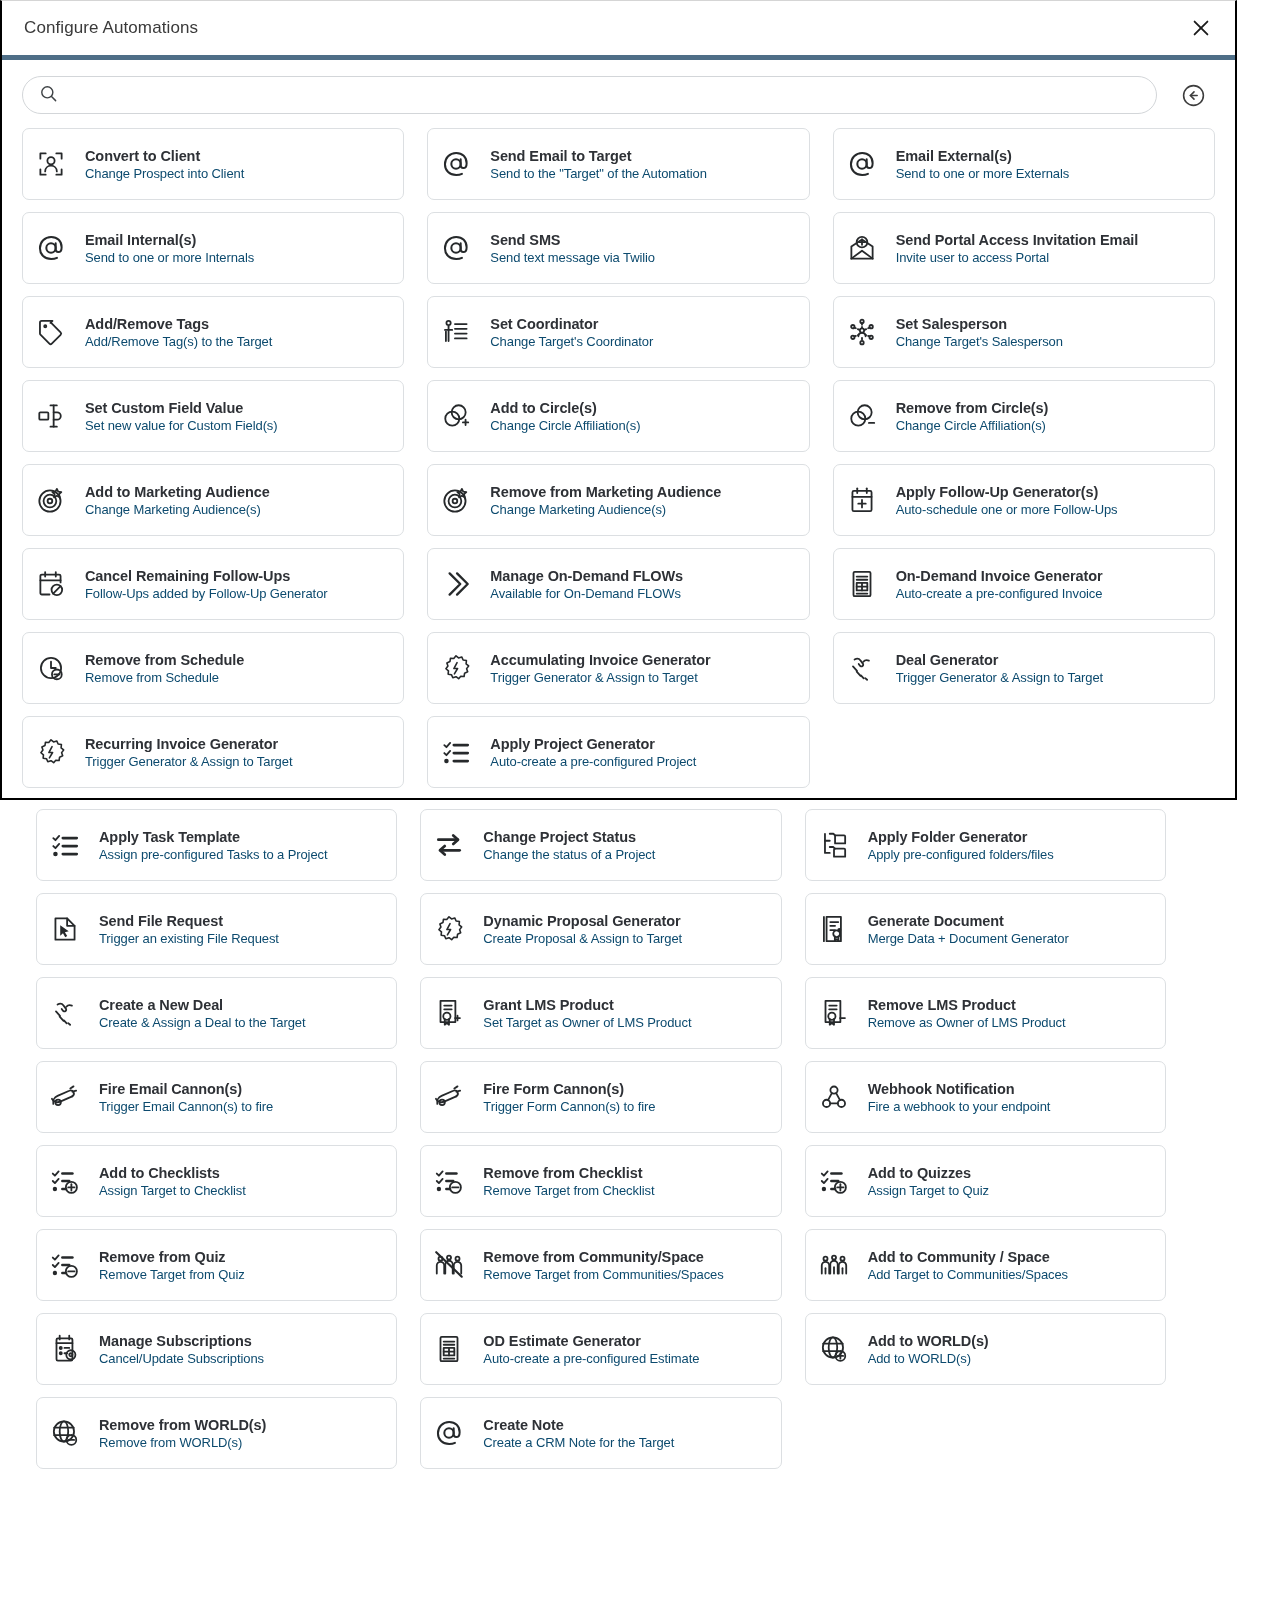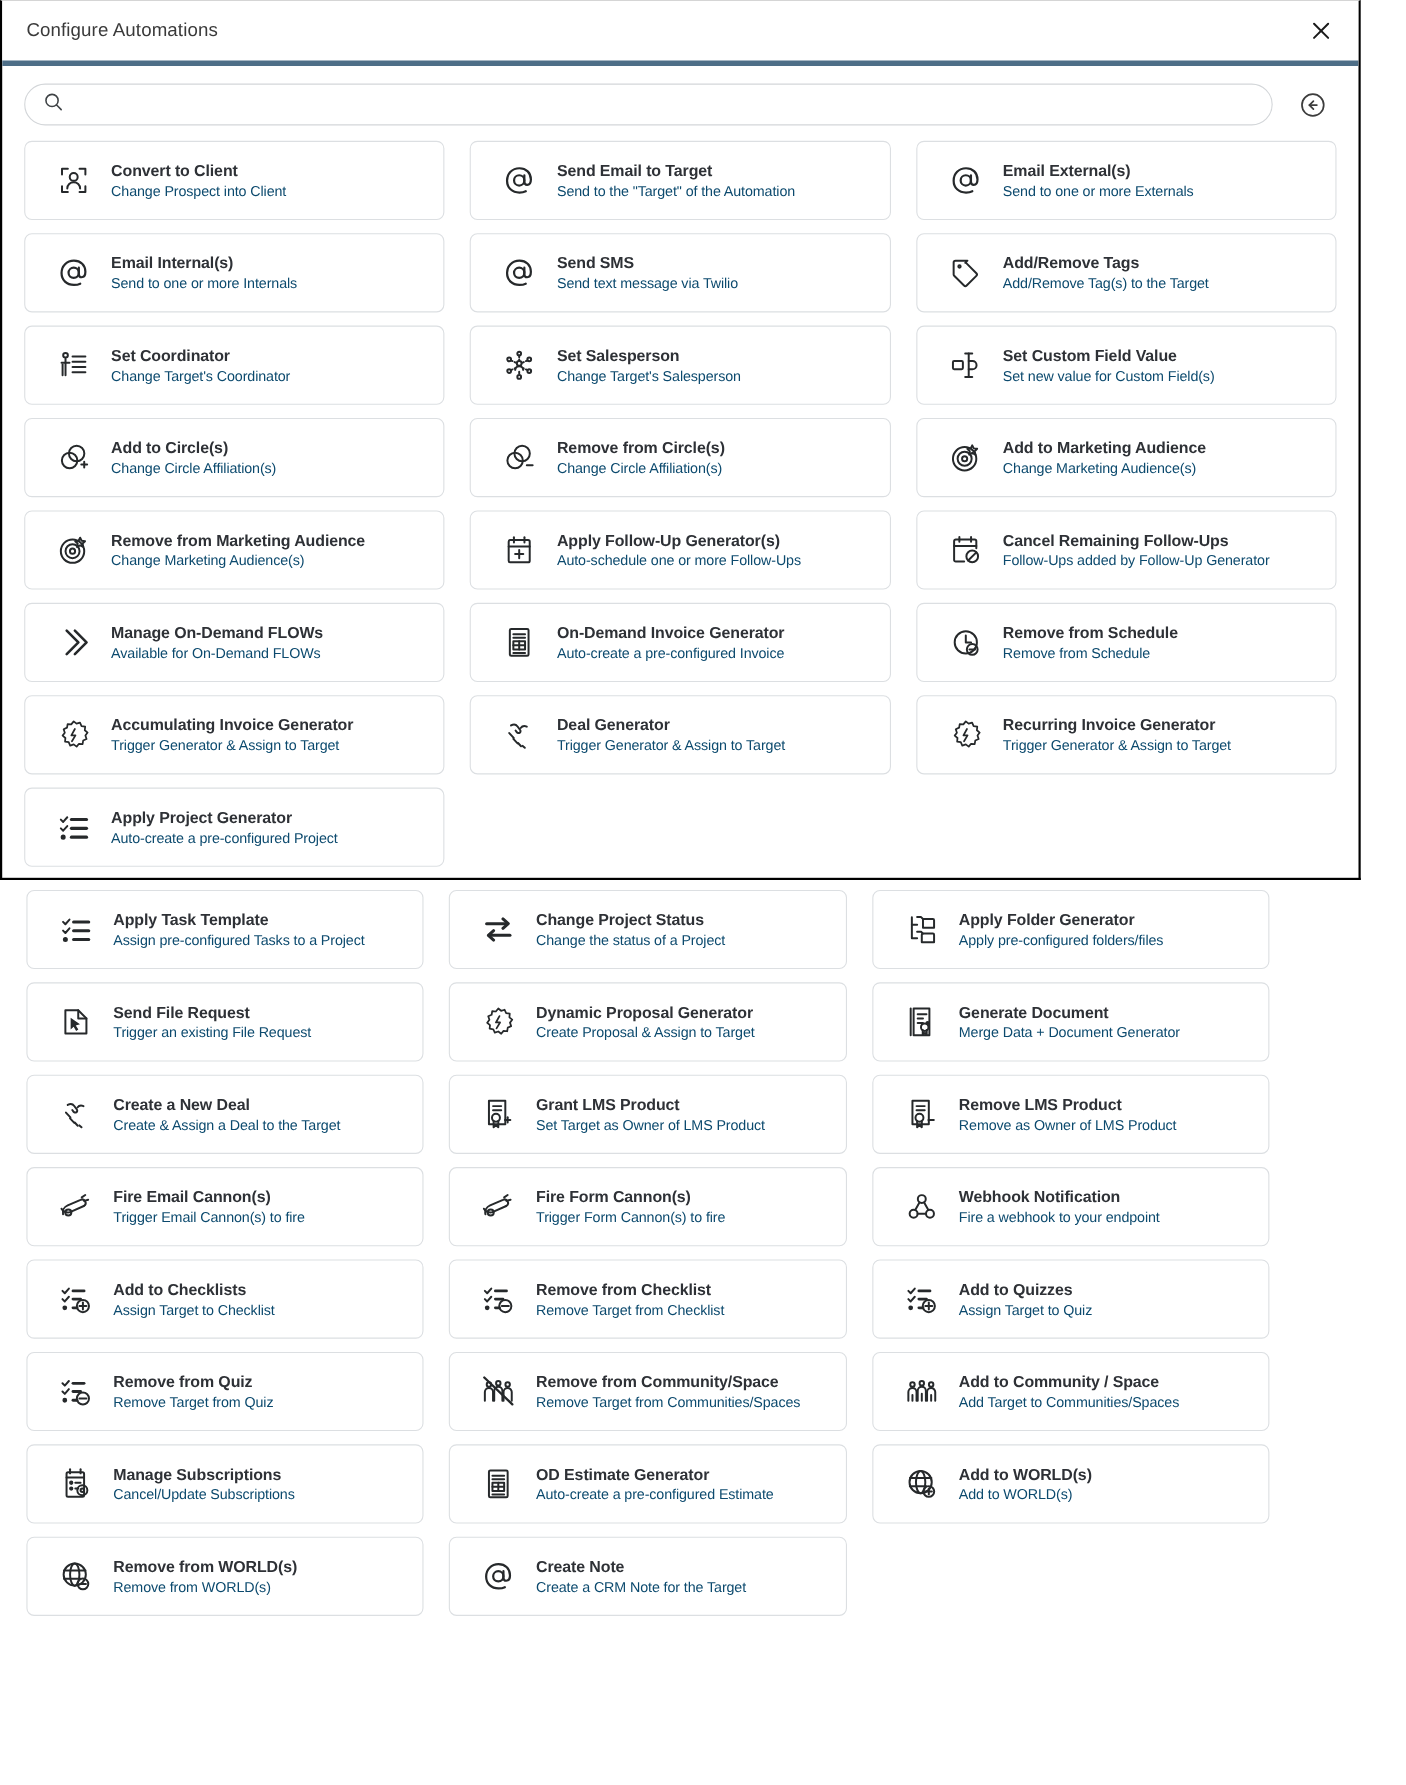--- a/index.html
+++ b/index.html
@@ -87,21 +87,21 @@
     gap: 12px 23px;
     padding: 4px 20px 14px 20px;
   }
   .card {
     height: 72px;
     border: 1px solid #dcdfe2;
     border-radius: 7px;
     background: #ffffff;
     display: flex;
     align-items: center;
-    padding: 0 24px;
+    padding: 0 8px;
     gap: 14px;
     cursor: pointer;
   }
   .card-icon {
     width: 40px; height: 40px;
     flex: 0 0 40px;
     display: flex; align-items: center; justify-content: center;
     color: #26292b;
   }
   .card-icon svg { display: block; }
@@ -116,21 +116,21 @@
   .card-sub {
     font-size: 13px;
     color: #0c4a6e;
     white-space: nowrap;
     letter-spacing: -0.1px;
   }
 
   
   .lower {
     position: absolute;
-    left: 4px;
+    left: 16px;
     top: 803px;
     width: 1170px;
     background: #ffffff;
   }
   .lower .grid { padding: 6px 20px 20px 20px; }
 </style>
 </head>
 <body>
 
 <div class="modal">
@@ -227,20 +227,35 @@
           </svg>
         </div>
         <div class="card-text">
           <div class="card-title">Send SMS</div>
           <div class="card-sub">Send text message via Twilio</div>
         </div>
       </div>
       <div class="card">
         <div class="card-icon">
           <svg width="34" height="34" viewBox="0 0 32 32" fill="none" stroke="currentColor" stroke-width="1.7" stroke-linecap="round" stroke-linejoin="round">
+            <path d="M6 14.5 16 8l10 6.5V26H6z"></path>
+            <polyline points="6,26 16,18.5 26,26"></polyline>
+            <circle cx="16" cy="10.5" r="5"></circle>
+            <line x1="16" y1="8" x2="16" y2="13"></line>
+            <line x1="13.5" y1="10.5" x2="18.5" y2="10.5"></line>
+          </svg>
+        </div>
+        <div class="card-text">
+          <div class="card-title">Send Portal Access Invitation Email</div>
+          <div class="card-sub">Invite user to access Portal</div>
+        </div>
+      </div>
+      <div class="card">
+        <div class="card-icon">
+          <svg width="34" height="34" viewBox="0 0 32 32" fill="none" stroke="currentColor" stroke-width="1.7" stroke-linecap="round" stroke-linejoin="round">
             <path d="M17.4 5.6H7.2a1.6 1.6 0 0 0-1.6 1.6v10.2c0 .42.17.83.47 1.13l8.4 8.4a1.6 1.6 0 0 0 2.26 0l8.3-8.3a1.6 1.6 0 0 0 0-2.26l-8.4-8.4a1.6 1.6 0 0 0-1.13-.47z"></path>
             <circle cx="10.6" cy="10.6" r="1"></circle>
           </svg>
         </div>
         <div class="card-text">
           <div class="card-title">Add/Remove Tags</div>
           <div class="card-sub">Add/Remove Tag(s) to the Target</div>
         </div>
       </div>
       <div class="card">

